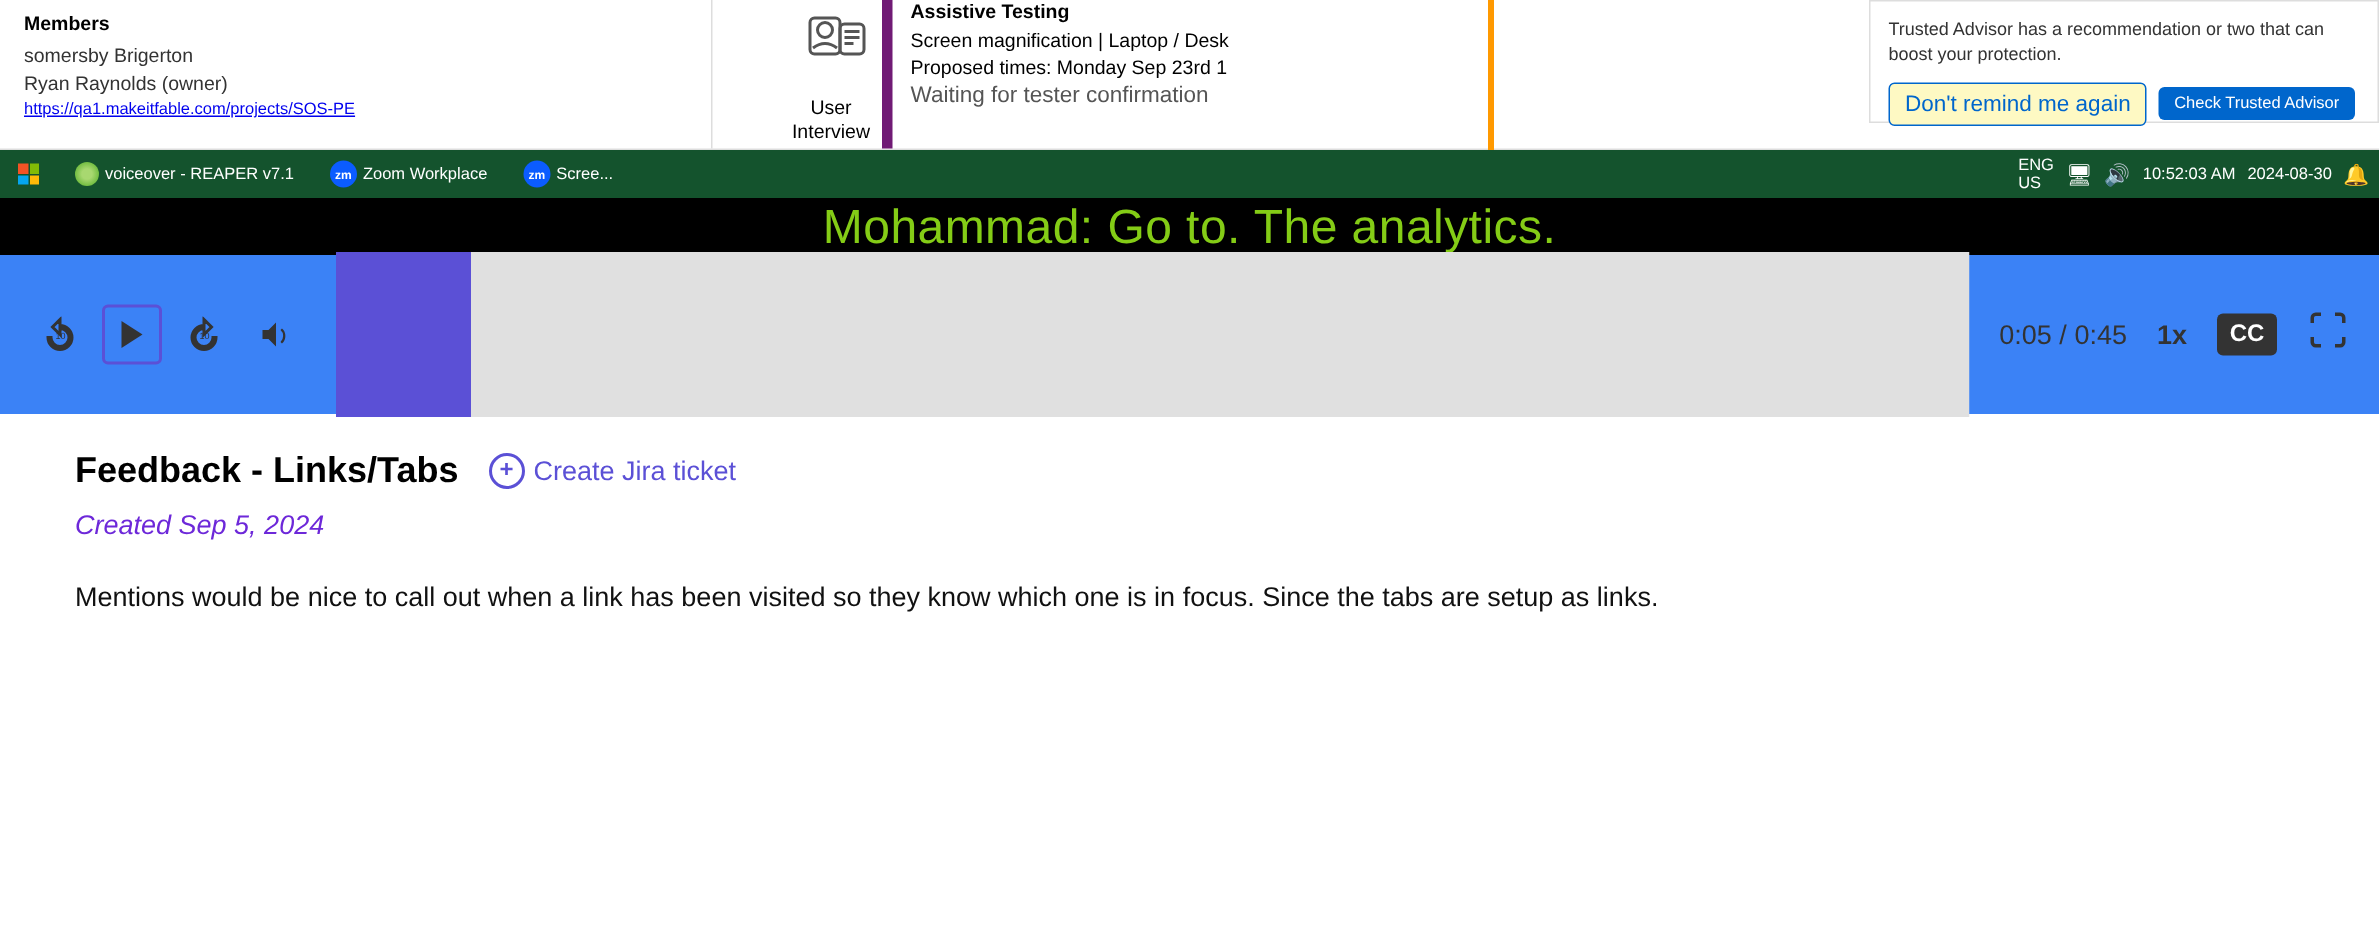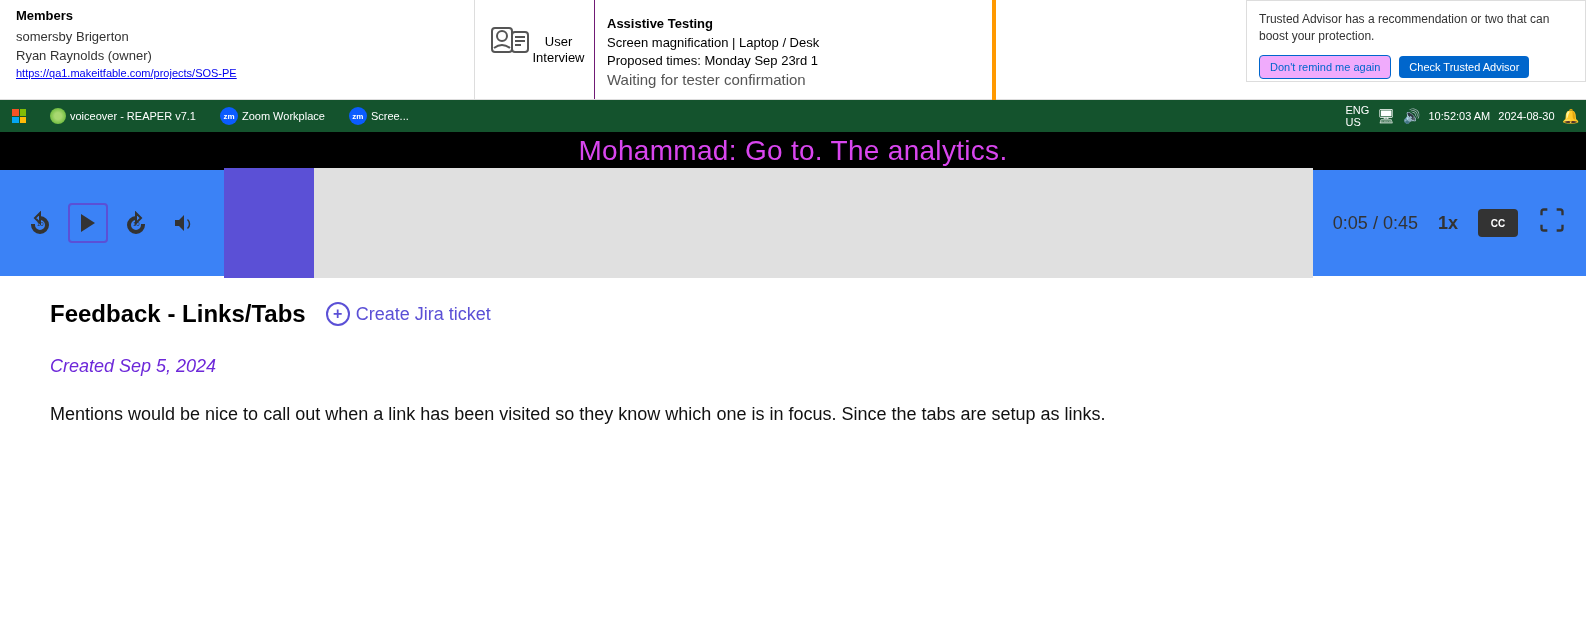--- a/index.html
+++ b/index.html
@@ -45,41 +45,41 @@
     .panel-left .url-bar {
       color: #0000EE;
       font-size: 11px;
       text-decoration: underline;
       margin-top: 4px;
     }
 
     .panel-center {
       width: 120px;
       display: flex;
-      flex-direction: row;
-      align-items: center;
+      flex-direction: column;
+      align-items: flex-end;
       justify-content: center;
       padding: 8px;
-      border-right: 1px solid #701a75;
+      border-right: 7px solid #701a75;
     }
 
     .panel-center .icon-area {
       font-size: 32px;
       margin-bottom: 4px;
     }
 
     .panel-center .label {
       font-size: 13px;
       text-align: center;
       line-height: 1.2;
     }
 
     .panel-right {
       flex: 1;
-      padding: 16px 12px;
+      padding: 0 12px;
       font-size: 13px;
     }
 
     .panel-right .assistive-title {
       font-weight: 600;
       font-size: 13px;
       margin-bottom: 4px;
     }
 
     .panel-right .row {
@@ -124,24 +124,24 @@
 
     .notification-panel .btn-row {
       display: flex;
       gap: 8px;
       align-items: center;
     }
 
     .btn-dont-remind {
       padding: 5px 10px;
       border: 1px solid #0066cc;
-      background: #f0abfc;
+      background: #fef9c3;
       color: #0066cc;
       border-radius: 4px;
-      font-size: 11px;
+      font-size: 15px;
       cursor: pointer;
     }
 
     .btn-check-trusted {
       padding: 5px 10px;
       background: #0066cc;
       color: #fff;
       border: none;
       border-radius: 4px;
       font-size: 11px;
@@ -188,22 +188,22 @@
       height: 38px;
       background: #000;
       display: flex;
       align-items: center;
       justify-content: center;
       position: absolute;
       top: 132px;
     }
 
     .subtitle-text {
-      color: #d946ef;
-      font-size: 28px;
+      color: #84cc16;
+      font-size: 32px;
       font-weight: 500;
       letter-spacing: 0.3px;
     }
 
     
     .video-player {
       position: absolute;
       top: 170px;
       width: 100%;
       height: 106px;
@@ -290,21 +290,21 @@
       color: #333;
     }
 
     .cc-btn {
       width: 40px;
       height: 28px;
       background: #333;
       color: #fff;
       border: none;
       border-radius: 4px;
-      font-size: 10px;
+      font-size: 16px;
       font-weight: 700;
       cursor: pointer;
       display: flex;
       align-items: center;
       justify-content: center;
     }
 
     .fullscreen-btn {
       background: none;
       border: none;
@@ -320,21 +320,21 @@
       left: 0;
       right: 0;
       padding: 20px 50px 20px 50px;
       background: #fff;
     }
 
     .feedback-header {
       display: flex;
       align-items: center;
       gap: 20px;
-      margin-bottom: 28px;
+      margin-bottom: 12px;
     }
 
     .feedback-title {
       font-size: 24px;
       font-weight: 800;
       color: #000;
     }
 
     .create-jira-btn {
       display: flex;

